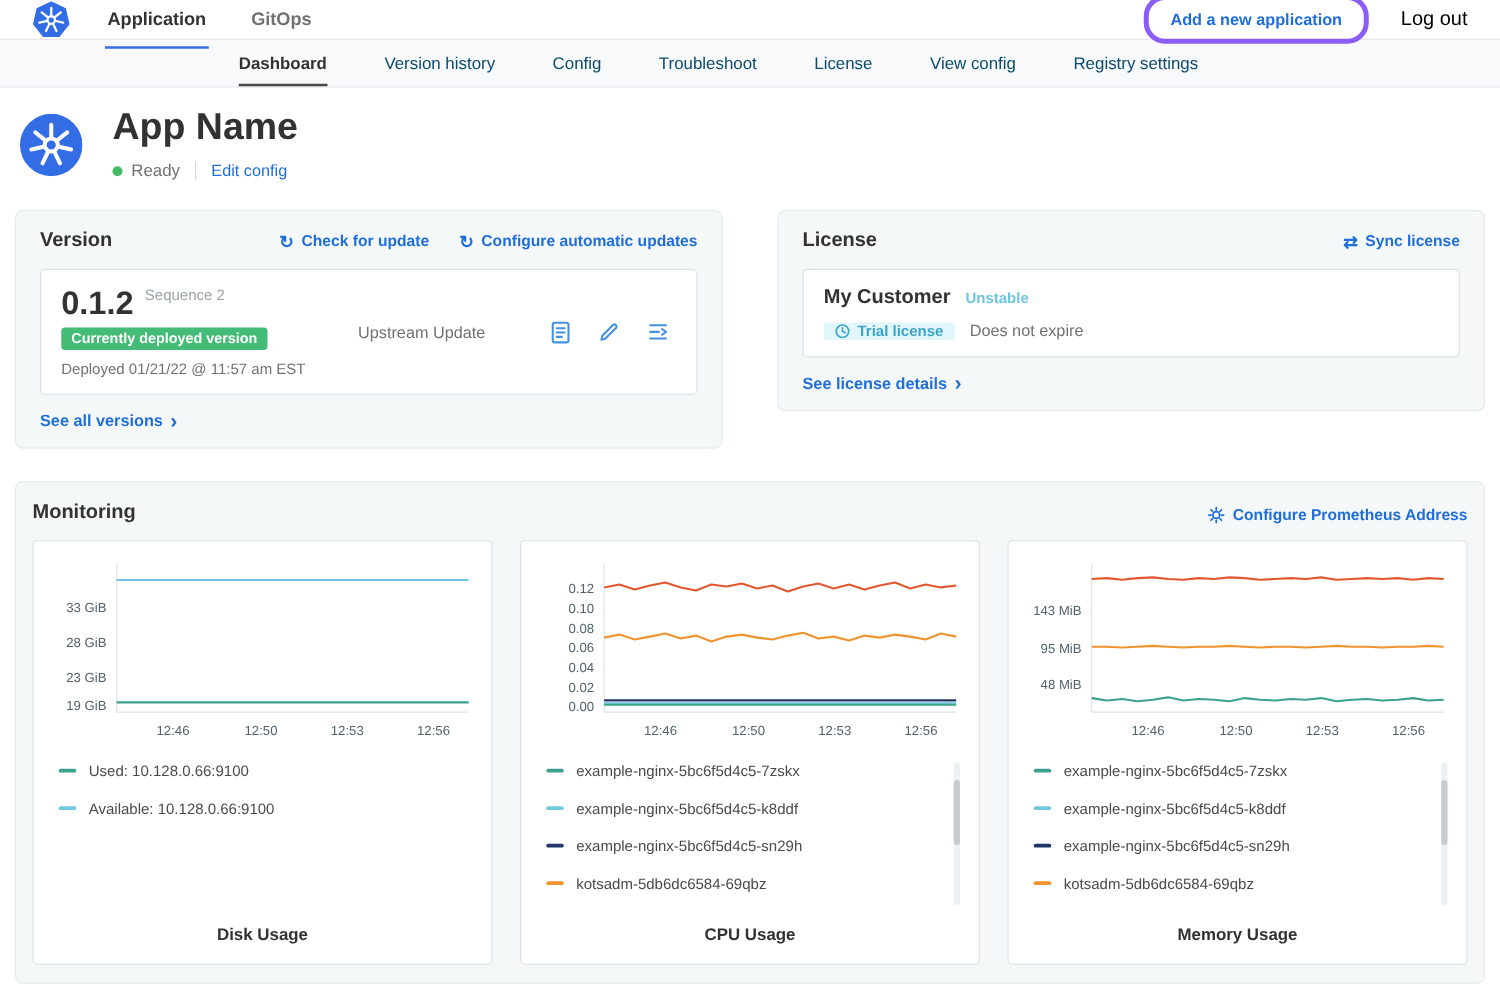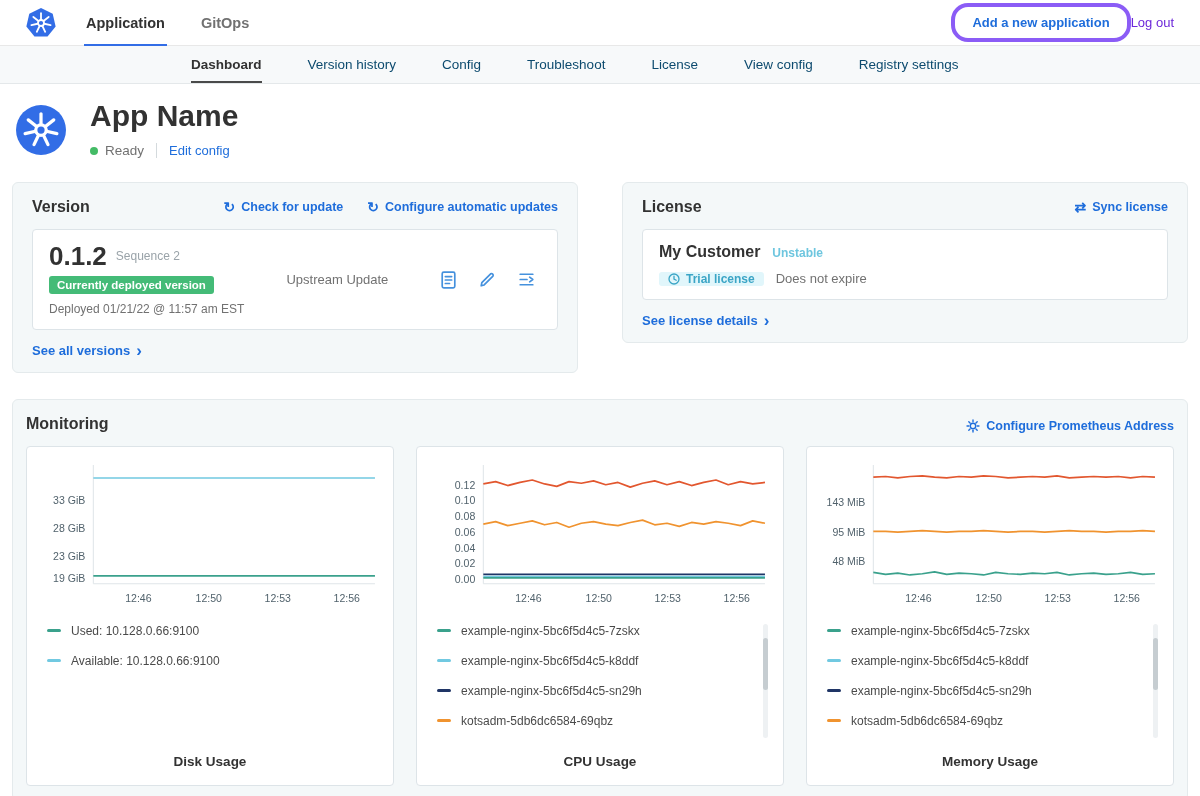--- a/index.html
+++ b/index.html
@@ -1,27 +1,27 @@
 <!DOCTYPE html>
 <html><head>
 <meta charset="utf-8">
 <style>
   *{box-sizing:border-box;margin:0;padding:0}
   html,body{width:1200px;height:796px}
   body{font-family:"Liberation Sans",sans-serif;background:#fff;color:#323232;overflow:hidden}
 
   
-  .topnav{height:46px;display:flex;align-items:center;padding:0 26px;border-bottom:1px solid #e8e8e8;background:#fff}
+  .topnav{height:32px;display:flex;align-items:center;padding:0 26px;border-bottom:1px solid #e8e8e8;background:#fff}
   .logo-sm{width:30px;height:30px;margin-right:30px;flex:none}
   .topnav-tab{font-size:14.5px;font-weight:bold;color:#717171;margin-right:36px;height:46px;display:flex;align-items:center;position:relative;cursor:pointer}
   .topnav-tab.active{color:#323232}
   .topnav-tab.active:after{content:"";position:absolute;left:-2px;right:-2px;bottom:0;height:2px;background:#326de6}
   .spacer{flex:1}
   .add-app-btn{border:4px solid #8b5cf6;background:#fff;color:#1e6ddb;font-weight:bold;font-size:13px;border-radius:17px;padding:8px 17px;font-family:inherit;cursor:pointer}
-  .logout{font-size:13px;cursor:pointer;color:#6d28d9}
+  .logout{font-size:16px;margin-left:26px;cursor:pointer;color:#000000}
 
   
   .subnav{height:38px;background:#f7f9fa;border-bottom:1px solid #e4e8ea;display:flex;align-items:stretch;padding-left:168px}
   .subnav-item{display:flex;align-items:center;padding:0 23px;font-size:13.5px;color:#0c4a6e;position:relative;cursor:pointer}
   .subnav-item.active{color:#323232;font-weight:bold}
   .subnav-item.active:after{content:"";position:absolute;left:23px;right:23px;bottom:0;height:2px;background:#4a4a4a}
 
   
   .app-header{display:flex;align-items:flex-start;padding:15px 26px 16px 16px}
   .logo-lg{width:50px;height:50px;margin:6px 24px 0 0;flex:none}
@@ -34,21 +34,21 @@
   
   .cards-row{display:flex;gap:44px;padding:8px 12px 0;align-items:flex-start}
   .card{flex:1;background:#f4f8f9;border:1px solid #e4eaec;border-radius:6px;padding:15px 19px 14px}
   .card-head{display:flex;align-items:center}
   .card-title{font-size:16px;font-weight:bold}
   .head-links{margin-left:auto;display:flex;gap:24px}
   .blue-link{color:#1e6ddb;font-size:12.5px;font-weight:bold;display:inline-flex;align-items:center;gap:6px;cursor:pointer;white-space:nowrap}
   .icon-glyph{font-size:14px;line-height:1}
   .inner-box{background:#fff;border:1px solid #dde4e8;border-radius:4px;margin-top:13px;padding:13px 16px}
   .version-box{display:flex;align-items:center}
-  .v-row{display:flex;align-items:center}
+  .v-row{display:flex;align-items:flex-start}
   .v-num{font-size:26px;font-weight:bold;line-height:1}
   .v-seq{font-size:12px;color:#9aa3a9;margin-left:9px}
   .deployed-badge{display:inline-block;background:#44bb77;color:#fff;font-size:11.5px;font-weight:bold;border-radius:3px;padding:3px 8px;margin-top:7px}
   .v-deployed{font-size:12px;color:#717171;margin-top:8px}
   .v-upstream{font-size:13px;color:#717171;margin-left:42px;white-space:nowrap}
   .v-icons{margin-left:auto;display:flex;gap:18px;padding-right:4px}
   .v-icon-btn{cursor:pointer;display:flex}
   .see-link{margin-top:13px;font-size:13px;font-weight:bold;color:#1e6ddb;display:flex;align-items:center;gap:6px;cursor:pointer}
   .chev{font-size:17px;font-weight:bold;line-height:.8}
 

